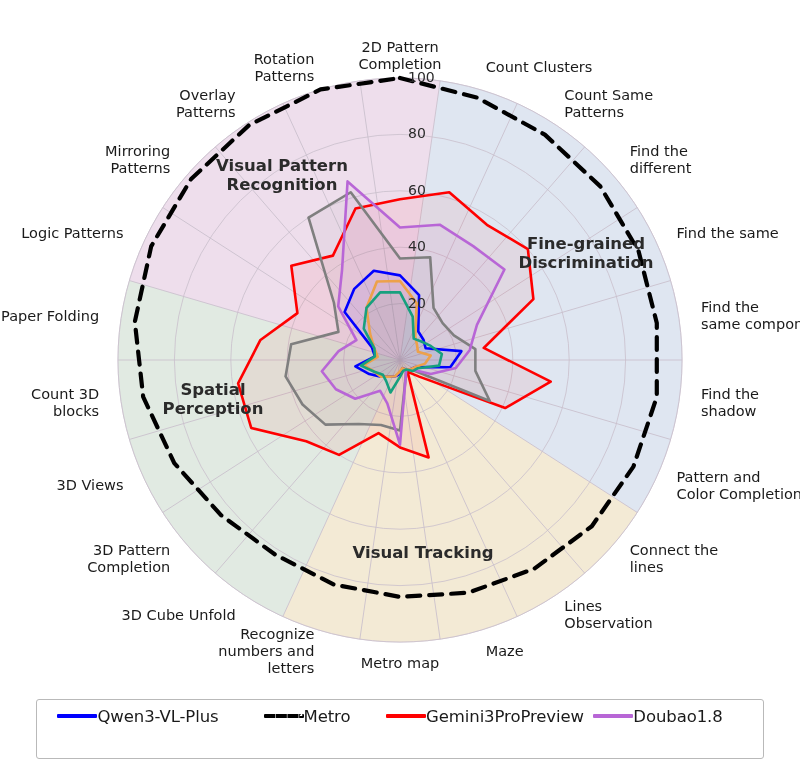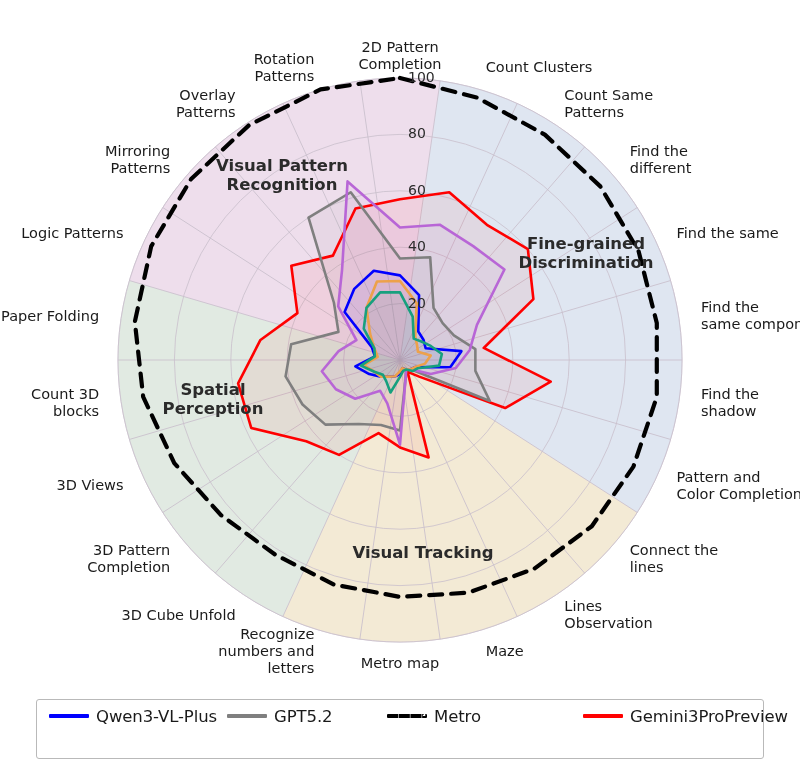--- a/index.html
+++ b/index.html
@@ -59,22 +59,23 @@
     grid-template-columns: 178px 160px 196px 150px;
     grid-template-rows: 1fr 1fr;
     height: 100%;
     align-items: center;
     padding: 3px 10px 3px 12px;
     box-sizing: border-box;
   }
   .legend-item {
     display: flex;
     align-items: center;
-    gap: 7px;
+    gap: 0;
     white-space: nowrap;
+    justify-content: center;
   }
   .legend-swatch {
     width: 40px;
     height: 3.6px;
     flex: none;
     border-radius: 1px;
   }
   .legend-swatch.dashed {
     height: 0;
     border-top: 4px dashed #000000;
@@ -241,27 +242,27 @@
       </g>
     </svg>
 
   <div class="legend-box">
     <div class="legend-grid" id="legend-grid">
         <div class="legend-item">
           <span class="legend-swatch" style="background: rgb(0, 0, 255);"></span>
           <span class="legend-text">Qwen3-VL-Plus</span>
         </div>
         <div class="legend-item">
-          <span class="legend-swatch" style="background: rgb(127, 127, 127);"></span>
-          <span class="legend-text">GPT5.2</span>
-        </div>
-        <div class="legend-item">
           <span class="legend-swatch dashed" style="border-top-color: rgb(0, 0, 0);"></span>
           <span class="legend-text">Metro</span>
         </div>
         <div class="legend-item">
           <span class="legend-swatch" style="background: rgb(255, 0, 0);"></span>
           <span class="legend-text">Gemini3ProPreview</span>
+        </div>
+        <div class="legend-item">
+          <span class="legend-swatch" style="background: rgb(184, 102, 214);"></span>
+          <span class="legend-text">Doubao1.8</span>
         </div>
         <div></div>
       </div>
   </div>
 </div>
 
 </body></html>

